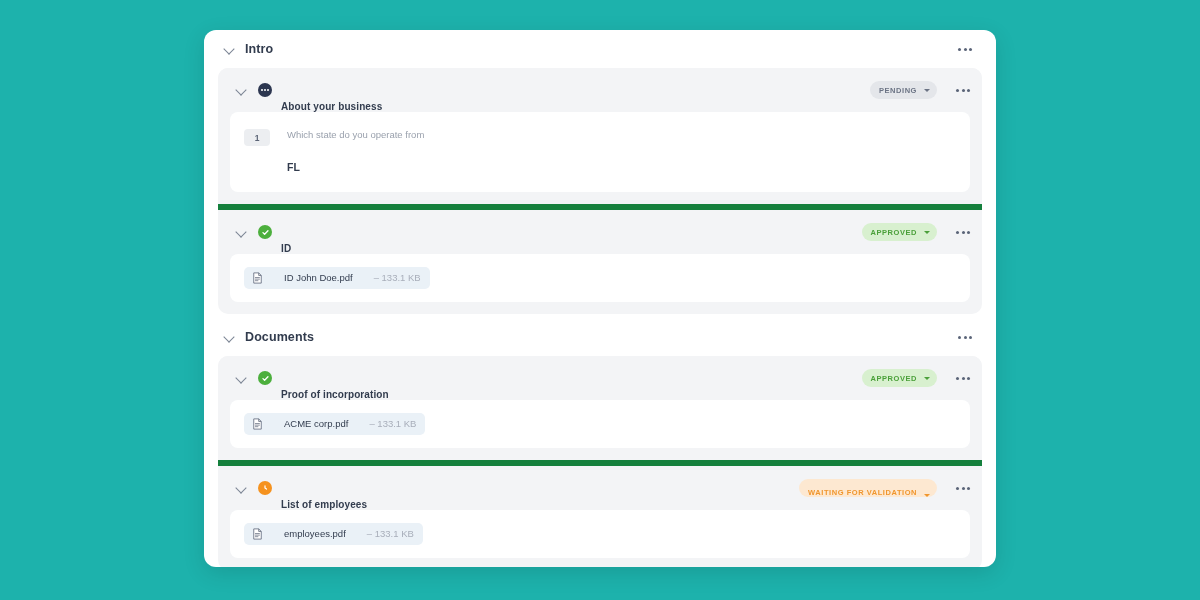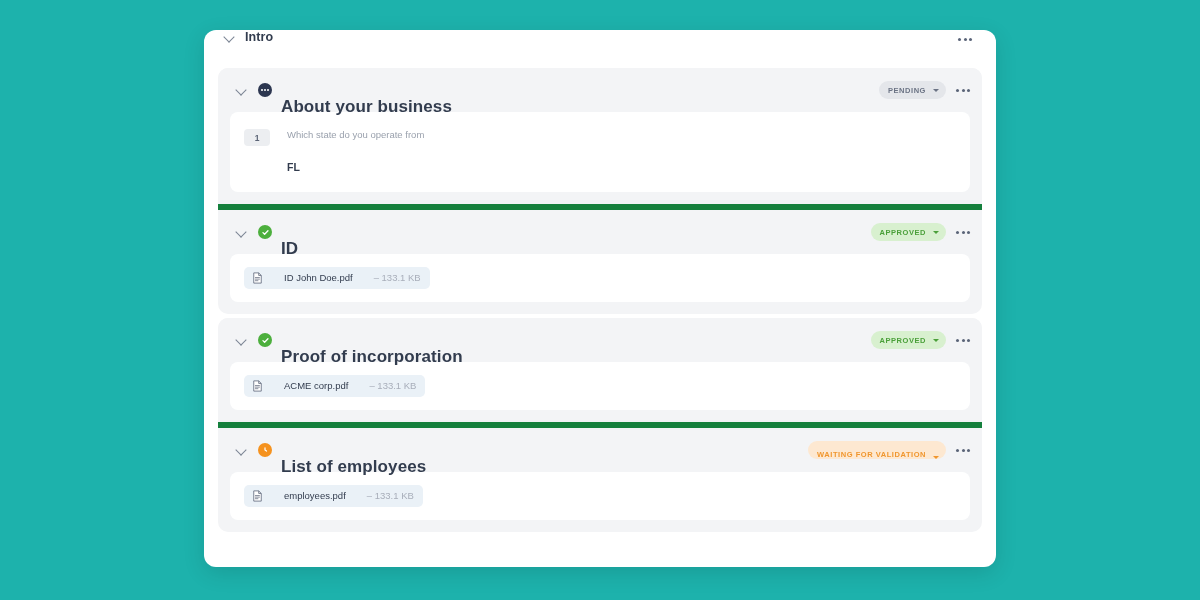--- a/index.html
+++ b/index.html
@@ -37,21 +37,21 @@
     box-shadow: 0 6px 22px rgba(0,0,0,0.12);
     padding: 0 14px;
     overflow: hidden;
   }
 
   
   .group { width: 100%; }
 
   .group-header {
     display: flex;
-    align-items: flex-start;
+    align-items: center;
     height: 38px;
     padding: 0 6px 0 4px;
   }
   .group-header .chev { margin-right: 9px; }
 
   .group-title {
     font-size: 12.5px;
     font-weight: bold;
     color: #323c4e;
     letter-spacing: .1px;
@@ -110,21 +110,21 @@
 
   .section-header {
     display: flex;
     align-items: center;
     height: 44px;
     padding: 0 8px 0 16px;
   }
   .section-header .chev { margin-right: 10px; }
 
   .section-title {
-    font-size: 17px;
+    font-size: 10px;
     font-weight: bold;
     color: #323c4e;
     letter-spacing: .1px;
     flex: 1;
     margin-left: 9px;
     margin-top: 33px;
   }
 
   
   .status-dot {
@@ -174,21 +174,21 @@
     width: 0; height: 0;
     border-left: 3.2px solid transparent;
     border-right: 3.2px solid transparent;
     border-top: 3.8px solid currentColor;
     display: block;
   }
   .badge.pending  { background: #e4e6ea; color: #6b7384; }
   .badge.approved { background: #d8f0cf; color: #4ba03a; }
   .badge.waiting  { background: #fde8d1; color: #f0962e; align-items: flex-end; }
 
-  .badge-wrap { display: flex; align-items: center; gap: 6px; }
+  .badge-wrap { display: flex; align-items: center; gap: 15px; }
 
   
   .panel {
     background: #ffffff;
     border-radius: 8px;
     margin: 0 12px 12px 12px;
   }
 
   
   .question-row {
@@ -325,20 +325,29 @@
                     <path d="M4.2 7.4 H9.6 M4.2 9.5 H9.6 M4.2 11.6 H7.6" stroke="#5b6476" stroke-width="0.95" stroke-linecap="round"></path>
                   </svg>
                   <span class="file-name">ID John Doe.pdf</span>
                   <span class="file-size">– 133.1 KB</span>
                 </div></div>
             </div>
           </div>
         </div>
       </div>
       <div class="group">
+        <div class="group-header">
+          <div class="chev"></div>
+          <div class="group-title">Documents</div>
+          <div class="kebab">
+            <i></i>
+            <i></i>
+            <i></i>
+          </div>
+        </div>
         <div class="section-group">
           <div class="section">
             <div class="section-header">
               <div class="chev"></div>
               <span class="status-dot approved">
                 <svg class="check" viewBox="0 0 10 10">
                   <path d="M1.4 5.2 L3.7 7.4 L8.5 2.4" fill="none" stroke="#ffffff" stroke-width="1.9" stroke-linecap="round" stroke-linejoin="round"></path>
                 </svg>
               </span>
               <div class="section-title">Proof of incorporation</div>

